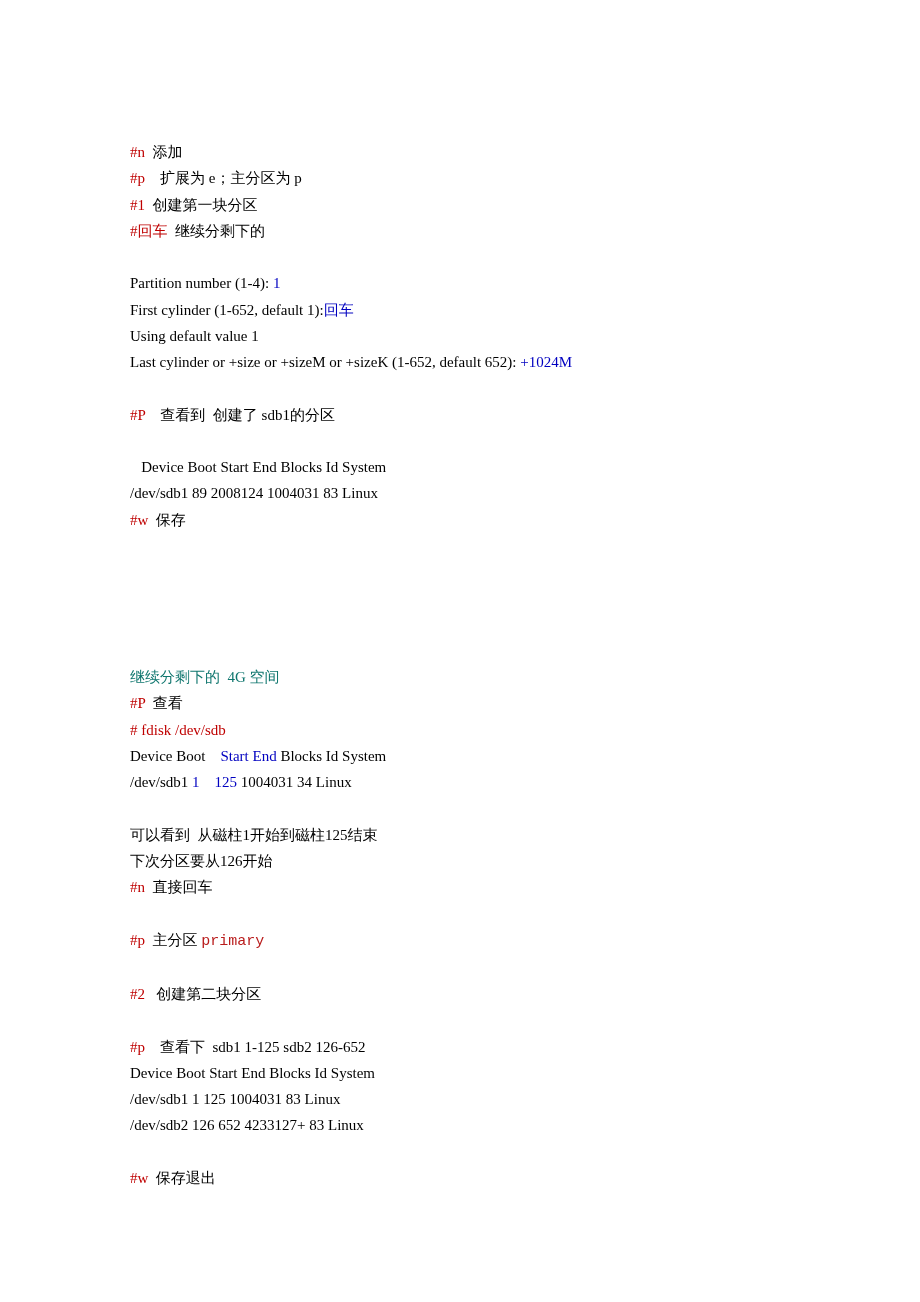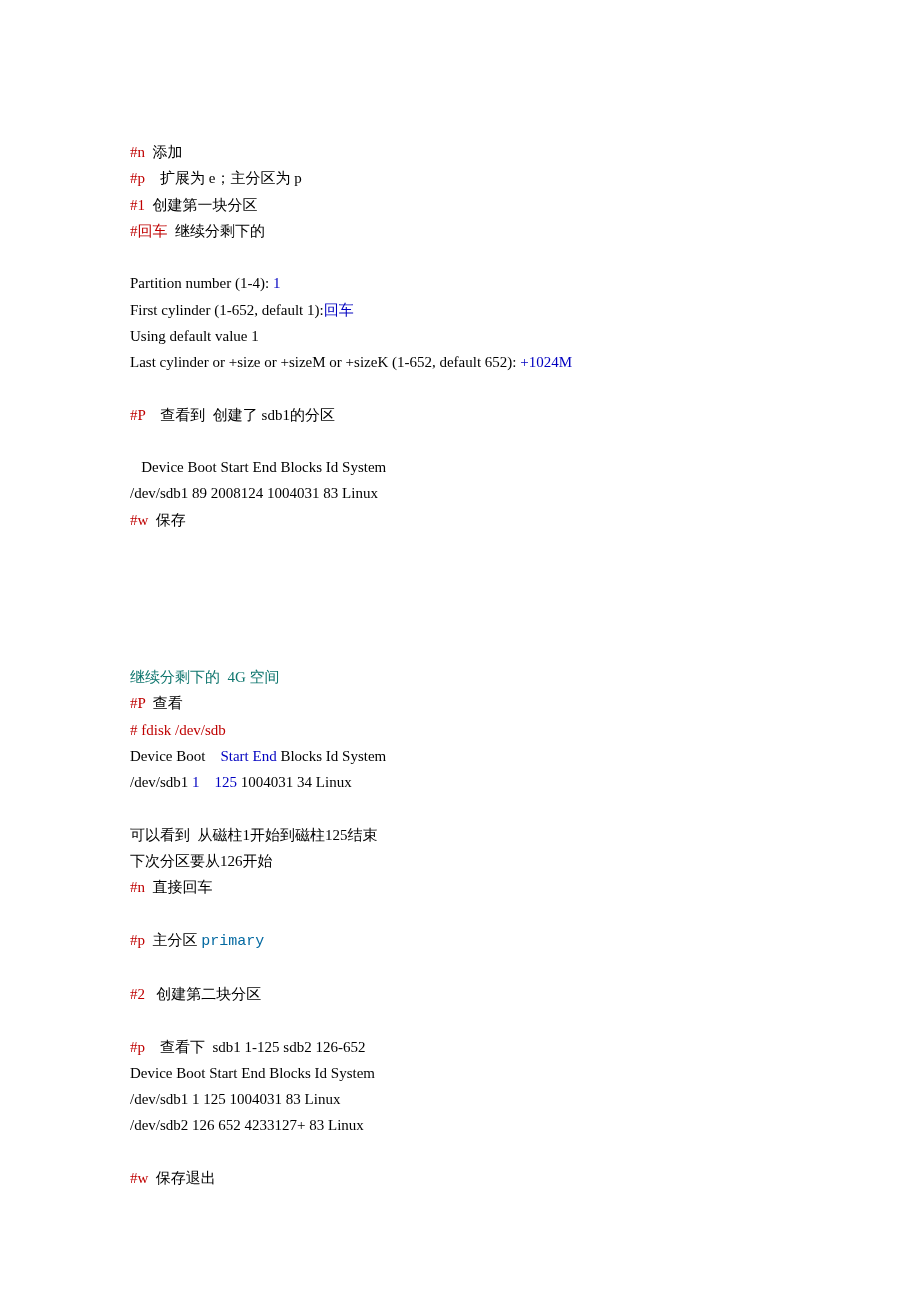--- a/index.html
+++ b/index.html
@@ -14,21 +14,21 @@
   .page {
     width: 775px;
     min-height: 1302px;
     box-sizing: border-box;
     padding: 139px 130px 0 130px;
   }
   .line { white-space: pre-wrap; }
   .red { color: #bf0000; }
   .blue { color: #0000c0; }
   .green { color: #0f766e; }
-  .mono-red { color: #0369a1; font-family: "Courier New", monospace; }
+  .mono-red { color: #b91c1c; font-family: "Courier New", monospace; }
   .black { color: #000000; }
 </style>
 </head>
 <body>
 
 <div class="page">
 
 <div class="line"><span class="red">#n</span><span class="black">  添加</span></div>
 <div class="line"><span class="red">#p</span><span class="black">    扩展为 e；主分区为 p</span></div>
 <div class="line"><span class="red">#1</span><span class="black">  创建第一块分区</span></div>

